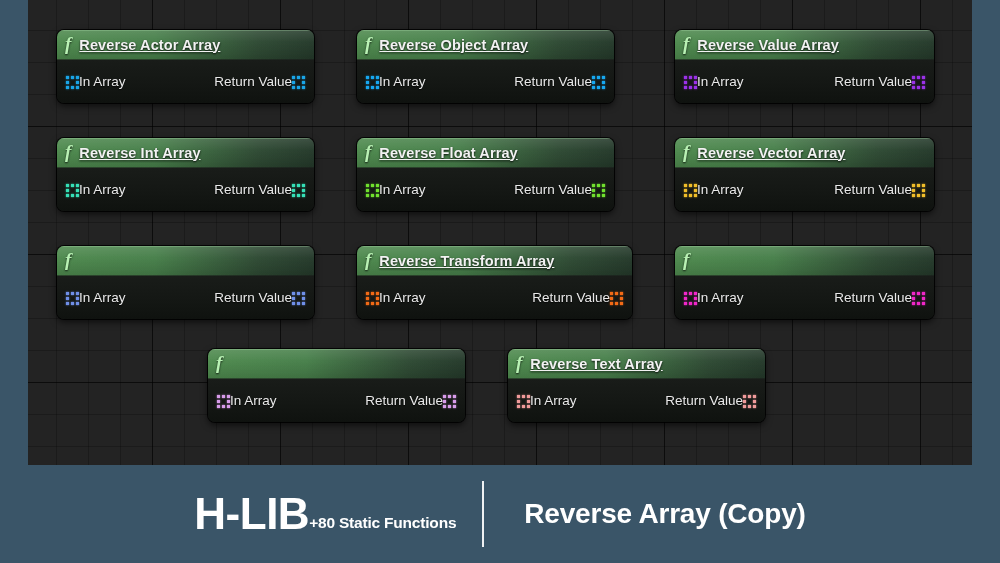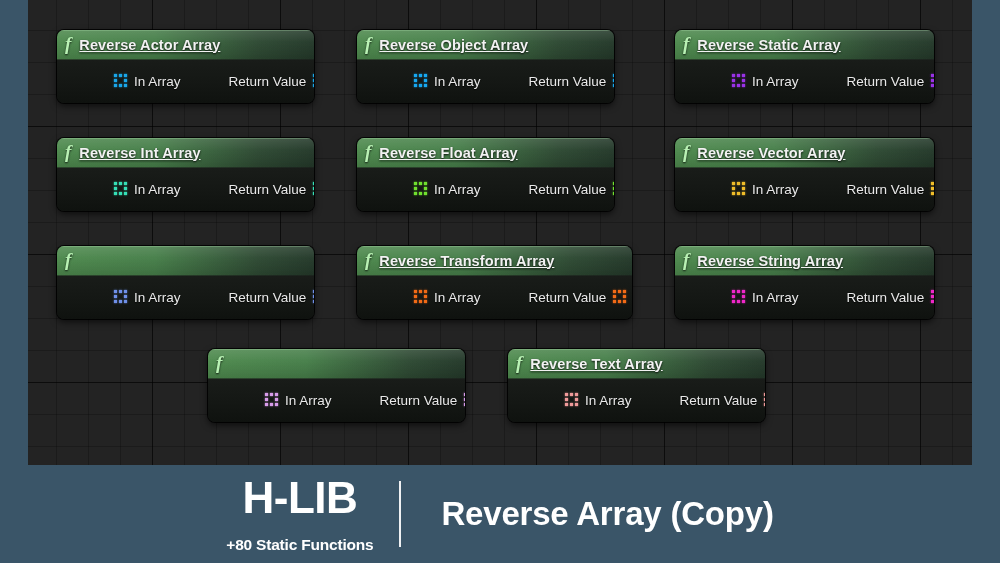--- a/index.html
+++ b/index.html
@@ -93,23 +93,21 @@
   .node-body {
     height: 43px;
     display: flex;
     align-items: center;
     justify-content: space-between;
     padding: 0 9px;
     background: linear-gradient(to bottom, #191c19 0%, #141714 55%, #0f120f 100%);
   }
   .pin-row {
     display: flex;
-    align-items: flex-start;
-    gap: 7px;
-    margin-left: 48px;
+    align-items: flex-end;
   }
   .pin-label {
     font-size: 13.5px;
     color: #e9e9e9;
     white-space: nowrap;
     text-shadow: 0 1px 1px rgba(0,0,0,0.8);
   }
 
   
   .pin {
@@ -138,21 +136,20 @@
     width: 1000px;
     height: 98px;
     background: #3a5568;
     display: flex;
     align-items: center;
     justify-content: center;
     gap: 0px;
   }
   .brand {
     display: flex;
-    flex-direction: column;
     align-items: center;
     justify-content: center;
     padding-right: 26px;
     line-height: 1;
   }
   .brand-name {
     font-size: 44px;
     font-weight: 700;
     color: #ffffff;
     letter-spacing: -0.5px;
@@ -165,21 +162,21 @@
     margin-top: 17px;
     letter-spacing: -0.2px;
   }
   .divider {
     width: 2px;
     height: 66px;
     background: #ffffff;
     opacity: 0.92;
   }
   .banner-title {
-    font-size: 33px;
+    font-size: 28px;
     font-weight: 700;
     color: #ffffff;
     padding-left: 40px;
     letter-spacing: -0.2px;
     white-space: nowrap;
   }
 </style>
 </head>
 <body>
 
@@ -254,21 +251,21 @@
               <i></i>
               <i></i>
               <i></i>
             </span>
           </span>
         </div>
       </div>
       <div class="node" style="left: 647px; top: 30px; width: 259px;">
         <div class="node-header">
           <span class="f-icon">f</span>
-          <span class="node-title">Reverse Static Array</span>
+          <span class="node-title">Reverse Value Array</span>
         </div>
         <div class="node-body">
           <span class="pin-row">
             <span class="pin" style="color: rgb(154, 49, 232);">
               <i></i>
               <i></i>
               <i></i>
               <i></i>
               <i class="hollow"></i>
               <i></i>
@@ -469,21 +466,20 @@
               <i></i>
               <i></i>
               <i></i>
             </span>
           </span>
         </div>
       </div>
       <div class="node" style="left: 647px; top: 246px; width: 259px;">
         <div class="node-header">
           <span class="f-icon">f</span>
-          <span class="node-title">Reverse String Array</span>
         </div>
         <div class="node-body">
           <span class="pin-row">
             <span class="pin" style="color: rgb(240, 38, 200);">
               <i></i>
               <i></i>
               <i></i>
               <i></i>
               <i class="hollow"></i>
               <i></i>

